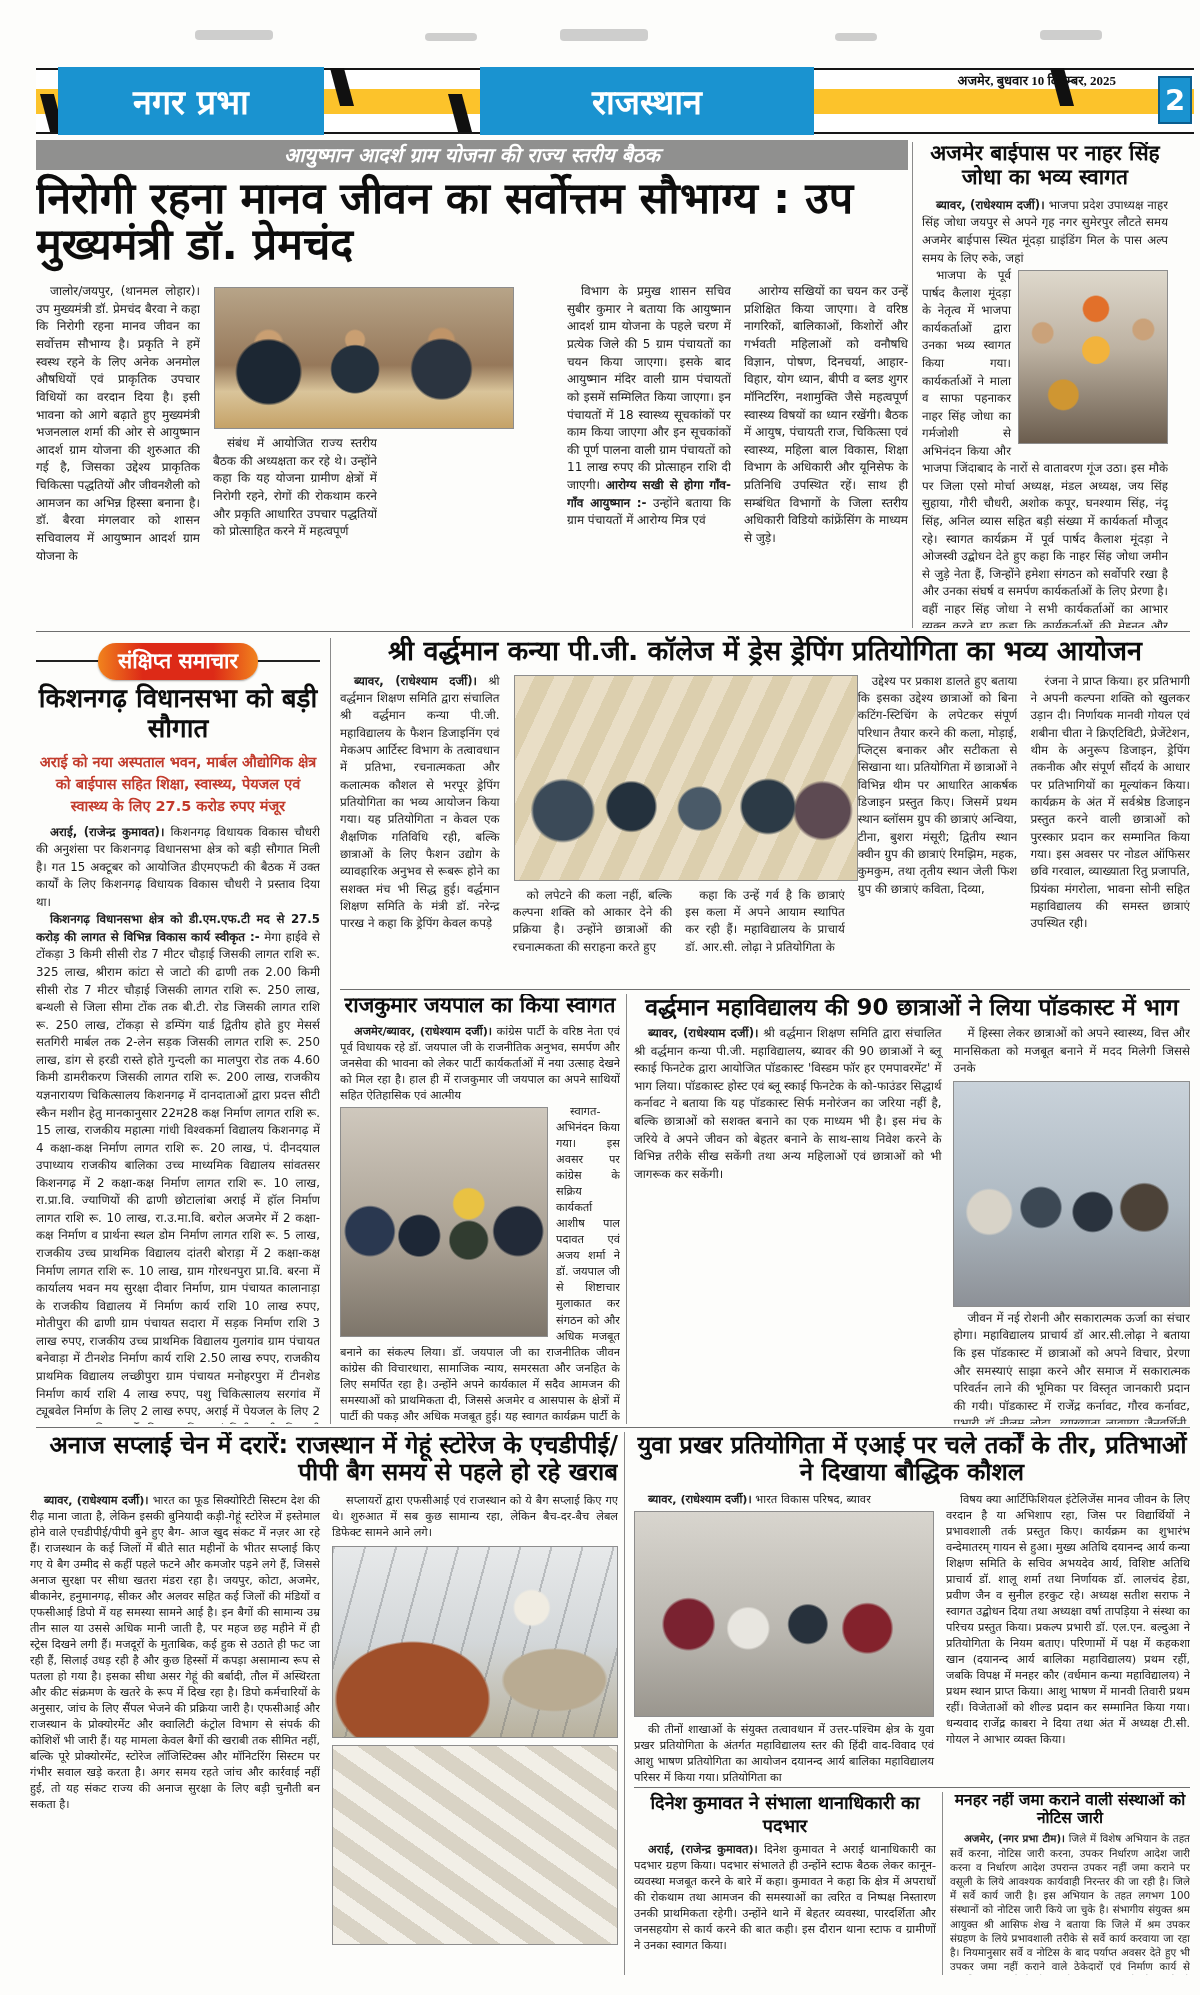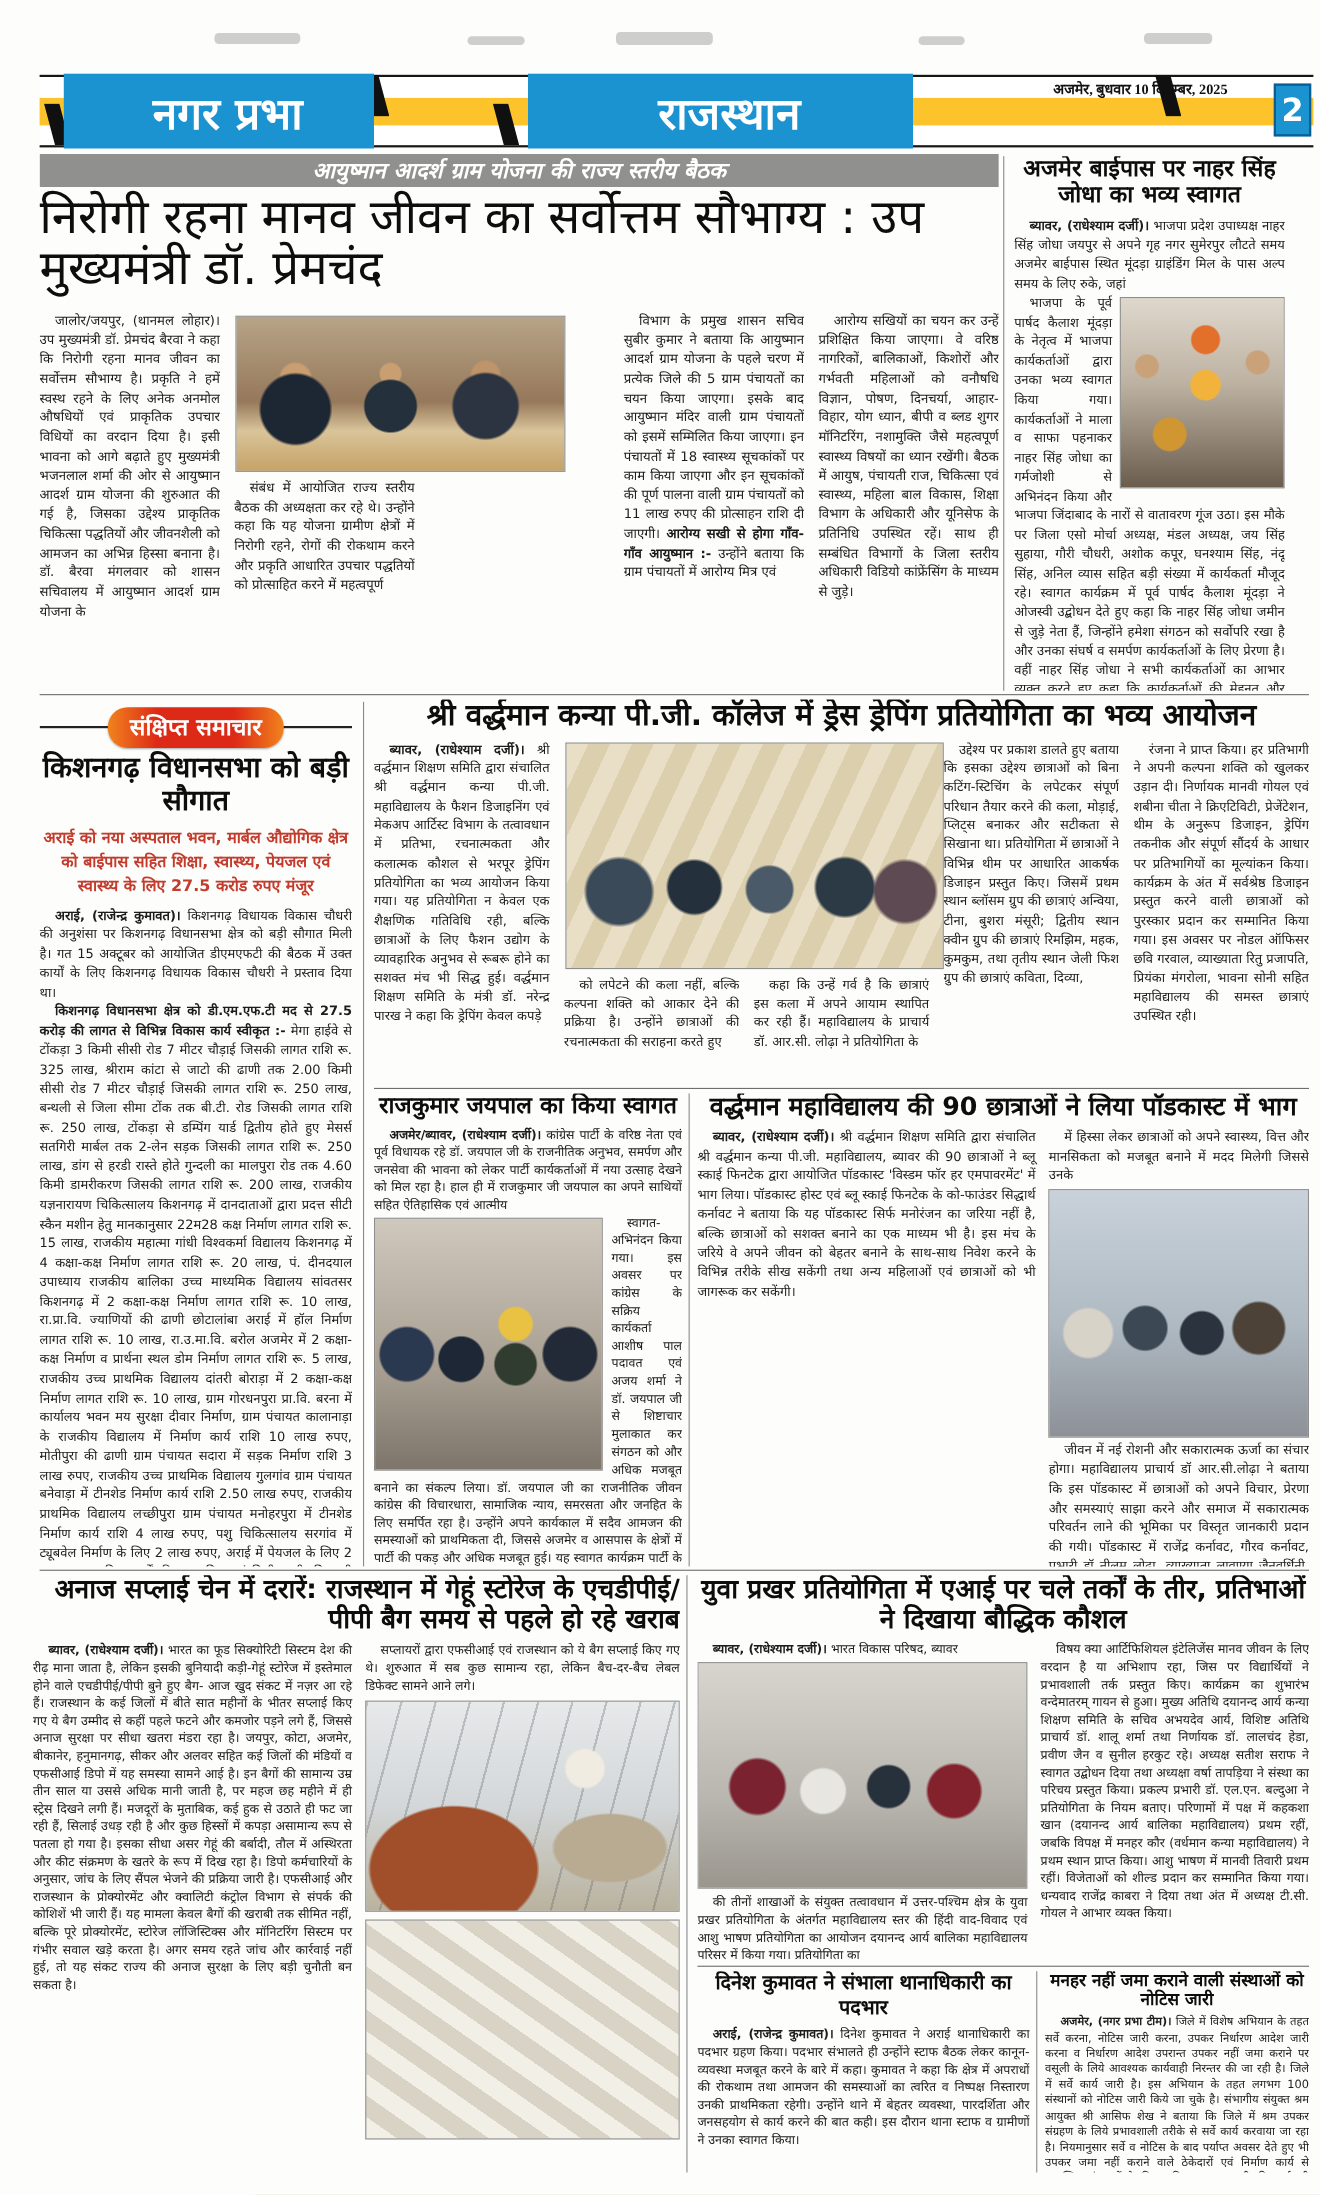--- a/index.html
+++ b/index.html
@@ -3,32 +3,32 @@
 <meta charset="utf-8">
 <style>
   html,body{margin:0;padding:0;background:#e9e9e5;font-family:"DejaVu Sans","Liberation Sans",sans-serif;color:#1c1c1c;}
   .page{position:relative;width:1200px;height:1995px;margin:0 auto;background:#fdfdfb;overflow:hidden;}
   .sec{position:absolute;box-sizing:border-box;}
   .smudge{position:absolute;background:#bdbdbd;border-radius:4px;opacity:.75;}
   
   .masthead{position:absolute;left:36px;top:68px;width:1158px;height:62px;background:#fff;border-top:2px solid #161616;border-bottom:2px solid #161616;}
   .stripe{position:absolute;left:0;right:0;top:19px;height:25px;background:#fcc32b;}
   .acc{position:absolute;width:24px;height:38px;background:#101010;clip-path:polygon(0 0,58% 0,100% 100%,42% 100%);}
-  .mh-box{position:absolute;top:-3px;width:266px;height:68px;background:#1a93d0;display:flex;align-items:center;justify-content:center;color:#fff;font-weight:700;font-size:40px;padding-left:16px;}
+  .mh-box{position:absolute;top:-3px;width:266px;height:68px;background:#1a93d0;display:flex;align-items:center;justify-content:center;color:#fff;font-weight:700;font-size:34px;}
   .mh-date{position:absolute;right:78px;top:1px;font-size:13px;font-weight:700;font-family:"Liberation Serif","DejaVu Serif",serif;color:#111;}
   .mh-page{position:absolute;right:2px;top:6px;width:34px;height:48px;background:#1a93d0;border:2px solid #0b5e90;box-sizing:border-box;color:#fff;font-weight:700;font-size:29px;display:flex;align-items:center;justify-content:center;}
   
   .vline{position:absolute;width:1px;background:#8a8a8a;}
   .hline{position:absolute;height:1px;background:#6e6e6e;}
   
   .jt{text-align:justify;}
   p{margin:0;text-indent:14px;}
   b{font-weight:700;}
   .kicker{height:30px;line-height:30px;background:#90908f;color:#fff;font-weight:700;font-size:20px;text-align:center;font-style:italic;}
-  .lead-h{font-size:43px;line-height:1.06;font-weight:400;margin:6px 0 16px;color:#0d0d0d;}
+  .lead-h{font-size:43px;line-height:1.06;font-weight:700;margin:6px 0 16px;color:#0d0d0d;}
   .h2{font-weight:800;text-align:center;line-height:1.14;margin:0;color:#0d0d0d;}
   .h-nahar{font-size:21px;}
   .h-brief{font-size:26px;margin-top:22px;}
   .h-dress{font-size:27px;}
   .h-jaipal{font-size:21px;}
   .h-pod{font-size:23px;}
   .h-grain{font-size:24px;text-align:right;}
   .h-yuva{font-size:24px;}
   .h-dinesh{font-size:18px;line-height:1.25;}
   .h-upkar{font-size:15.5px;}

